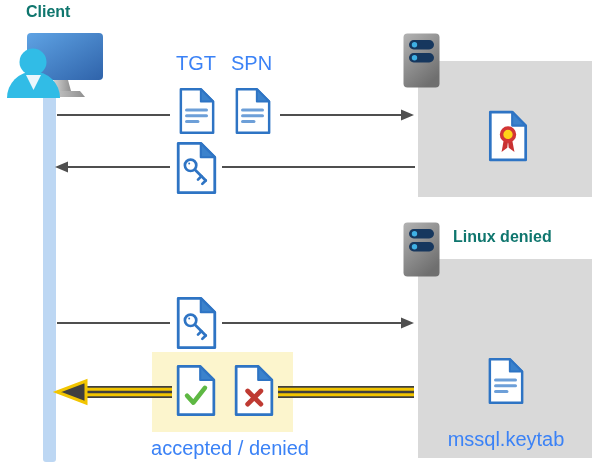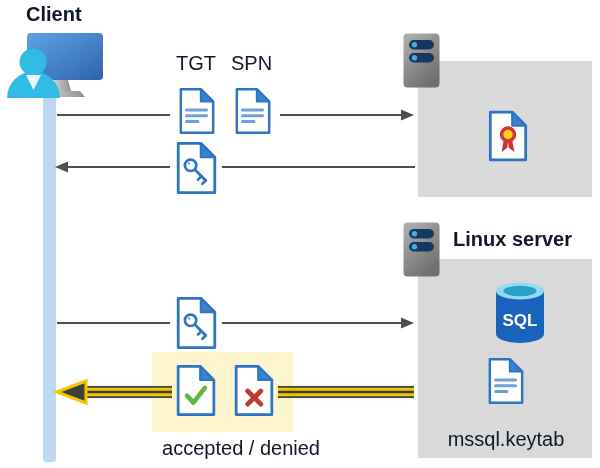--- a/index.html
+++ b/index.html
@@ -2,22 +2,22 @@
 <html><head>
 <meta charset="utf-8">
 <style>
   html,body{margin:0;padding:0;background:#fff;}
   .stage{position:relative;width:600px;height:468px;background:#ffffff;
          font-family:"Liberation Sans",sans-serif;overflow:hidden;}
   .abs{position:absolute;}
   .graybox{background:#d9d9d9;}
   .ybox{background:#fcf5cd;}
   .lifeline{background:#bdd7f3;border-radius:3px;}
-  .title{font-weight:bold;font-size:20px;color:#0f172a;line-height:1.2;}
-  .anno{font-size:20px;color:#0f172a;line-height:1.15;}
+  .title{font-weight:bold;font-size:16px;color:#0f766e;line-height:1.2;}
+  .anno{font-size:20px;color:#3b82f6;line-height:1.15;}
   .cover{display:flex;align-items:center;justify-content:center;}
   .cover-white{background:#ffffff;}
   .cover-yellow{background:#fcf5cd;}
   svg{display:block;}
   .arrowlayer{position:absolute;left:0;top:0;pointer-events:none;}
 </style>
 </head>
 <body>
 
 <div class="stage">
@@ -162,36 +162,28 @@
 
   <div class="abs" style="left:487px;top:110px;">
     <svg width="42" height="52" viewBox="0 0 40 50">
       <use href="#doc-base"></use>
       <path d="M16.2 27.5 L13.8 40.5 L19.3 36.3 L20 30 Z" fill="#c93131"></path>
       <path d="M23.8 27.5 L26.2 40.5 L20.7 36.3 L20 30 Z" fill="#c93131"></path>
       <circle cx="20" cy="23.5" r="6.2" fill="#ffd519" stroke="#d23535" stroke-width="3.4"></circle>
     </svg>
   </div>
 
-  <div class="abs" style="left:494px;top:282px;">
-    <svg width="52" height="62" viewBox="0 0 52 62">
-      <path d="M2 9 v43 a24 9 0 0 0 48 0 v-43 z" fill="#1a63bd"></path>
-      <ellipse cx="26" cy="9" rx="24" ry="8.5" fill="#93dcef"></ellipse>
-      <ellipse cx="26" cy="9" rx="16.5" ry="5.2" fill="#2b9fc8"></ellipse>
-      <text x="26" y="44" text-anchor="middle" font-size="17" font-weight="bold" fill="#ffffff">SQL</text>
-    </svg>
-  </div>
 
   <div class="abs" style="left:487px;top:357px;">
     <svg width="38" height="48" viewBox="0 0 40 50">
       <use href="#doc-base"></use>
         <use href="#doc-lines"></use>
     </svg>
   </div>
 
   <div class="abs title" style="left:26px;top:2px;">Client</div>
-  <div class="abs title" style="left:453px;top:227px;white-space:nowrap;">Linux server</div>
+  <div class="abs title" style="left:453px;top:227px;white-space:nowrap;">Linux denied</div>
   <div class="abs anno" style="left:176px;top:52px;width:40px;text-align:center;">TGT</div>
   <div class="abs anno" style="left:231px;top:52px;width:40px;text-align:right;">SPN</div>
   <div class="abs anno" style="left:420px;top:428px;width:172px;text-align:center;">mssql.keytab</div>
-  <div class="abs anno" style="left:140px;top:437px;width:180px;text-align:right;">accepted / denied</div>
+  <div class="abs anno" style="left:140px;top:437px;width:180px;text-align:center;">accepted / denied</div>
 
 </div>
 
 </body></html>

